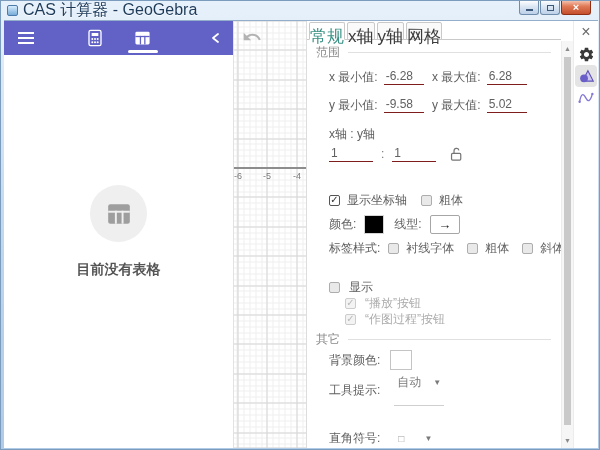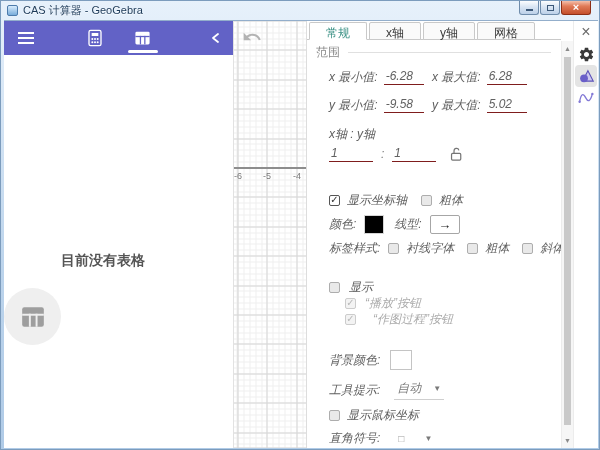--- a/index.html
+++ b/index.html
@@ -5,21 +5,21 @@
   * { margin:0; padding:0; box-sizing:border-box; }
   body { font-family:"Liberation Sans","DejaVu Sans",sans-serif; background:#888; }
   .window { position:relative; width:600px; height:450px;
     background:linear-gradient(#e7f1fb,#bcd4ec 60%,#b0cbe7);
     border:1px solid #7c9cbd; overflow:hidden; }
 
   
   .titlebar { position:absolute; top:0; left:0; right:0; height:19px; display:flex; align-items:center; }
   .app-icon { width:11px; height:11px; margin:0 5px 0 6px; border-radius:2px;
     background:linear-gradient(#d7ebfc,#78acda); border:1px solid #4c7bab; }
-  .titlebar-title { font-size:11px; color:#1d3a58; text-shadow:0 1px 0 rgba(255,255,255,.75); }
+  .titlebar-title { font-size:16px; color:#1d3a58; text-shadow:0 1px 0 rgba(255,255,255,.75); }
   .win-btns { position:absolute; right:8px; top:0; display:flex; }
   .win-btn { width:20px; height:14px; border:1px solid #6f8cab; border-top:none;
     border-radius:0 0 3px 3px; background:linear-gradient(#fdfeff,#d9e5f3 45%,#bdd1e9);
     display:flex; align-items:center; justify-content:center; margin-left:1px; cursor:pointer; }
   .win-btn .bar { width:7px; height:2px; background:#3c5878; margin-top:5px; }
   .win-btn .rect { width:7px; height:6px; border:1.5px solid #3c5878; background:transparent; }
   .win-btn.close { width:30px; background:linear-gradient(#f4c0ab,#e07a57 40%,#c44f2c);
     border-color:#8e2f16; color:#fff; font-size:11px; font-weight:bold; line-height:1; }
 
   
@@ -32,21 +32,21 @@
   .hamburger { position:absolute; left:14px; top:11px; width:16px; height:2px; background:#fff;
     box-shadow:0 5px 0 #fff, 0 10px 0 #fff; cursor:pointer; }
   .hdr-views { position:absolute; left:0; right:0; top:0; height:100%;
     display:flex; align-items:center; justify-content:center; gap:14px; }
   .hdr-view { position:relative; width:34px; height:34px; display:flex; align-items:center; justify-content:center; cursor:pointer; }
   .hdr-view.active::after { content:""; position:absolute; bottom:2px; left:2px; right:2px;
     height:3px; background:#fff; border-radius:2px; }
   .chevron-left { position:absolute; right:10px; top:10px; width:14px; height:14px; cursor:pointer; }
 
   .left-body { position:absolute; top:34px; left:0; right:0; bottom:0;
-    display:flex; flex-direction:row; align-items:center; }
+    display:flex; flex-direction:column; align-items:center; }
   .empty-circle { margin-top:130px; width:57px; height:57px; border-radius:50%;
     background:#efefef; display:flex; align-items:center; justify-content:center; }
   .empty-title { margin-top:19px; font-size:14px; color:#555; font-weight:bold; }
   .empty-sub { margin-top:9px; font-size:12px; color:#a2a2a2; }
 
   
   .graphics { position:absolute; left:229px; top:0; width:73px; height:100%;
     border-left:1px solid #e2e2e2; overflow:hidden; background-color:#fff;
     background-image:
       repeating-linear-gradient(to right, #d6d6d6 0 1px, transparent 1px 29.4px),
@@ -57,48 +57,48 @@
   .x-axis { position:absolute; left:0; right:0; top:146px; height:2px; background:#8d8d8d; }
   .axis-label { position:absolute; top:150px; transform:translateX(-50%);
     font-size:9px; color:#7a7a7a; }
   .undo-icon { position:absolute; left:8px; top:6px; width:20px; height:20px; cursor:pointer; }
 
   
   .settings { position:absolute; left:302px; top:0; width:267px; height:100%;
     background:#fff; border-left:1px solid #ddd; font-size:12px; color:#5f5f5f; }
   .tabbar { position:absolute; top:0; left:0; right:12px; height:19px;
     border-bottom:1px solid #c9c9c9; display:flex; align-items:flex-end; padding-left:2px; }
-  .tab { height:18px; padding:2px 16px 1px; border:1px solid #c9c9c9; margin-right:2px;
+  .tab { height:18px; padding:2px 0 1px; border:1px solid #c9c9c9; margin-right:2px;
     margin-bottom:-1px; background:#fafafa; color:#3c3c3c; cursor:pointer;
-    border-radius:2px 2px 0 0; font-size:12px; }
+    border-radius:2px 2px 0 0; font-size:17px; }
   .tab.active { background:#fff; border-bottom-color:#fff; color:#3c9286; }
 
   .sec { position:absolute; left:9px; right:22px; height:14px; display:flex; align-items:center; color:#8a8a8a; }
   .sec .ln { flex:1; margin-left:8px; border-top:1px solid #e0e0e0; }
-  .srow { position:absolute; left:22px; height:18px; display:flex; align-items:center;font-style:italic; }
+  .srow { position:absolute; left:22px; height:18px; display:flex; align-items:center; }
 
   .pair { display:flex; align-items:center; gap:6px; }
   .inp { width:40px; border-bottom:1px solid #7f1d1d; color:#616161; padding:0 0 1px 2px; cursor:text; }
   .inp.wide { width:44px; }
 
   .cb { width:11px; height:11px; border:1px solid #adadad; border-radius:2px; background:#e9e9e9;
     display:inline-flex; align-items:center; justify-content:center; cursor:pointer; flex:none; }
   .cb.checked { background:#fff; border-color:#555; color:#333; }
   .cb.checked::after { content:"✓"; font-size:10px; font-weight:bold; line-height:1; }
   .cb.dis { background:#f3f3f3; border-color:#cccccc; color:#b8b8b8; }
   .cb.dis::after { content:"✓"; font-size:10px; line-height:1; }
   .cb-label { margin-left:7px; }
   .dim { color:#ababab; }
 
   .swatch-black { width:20px; height:19px; background:#000; border:1px solid #d5d5d5; cursor:pointer; }
   .swatch-white { width:22px; height:20px; background:#fff; border:1px solid #c4c4c4; cursor:pointer; }
   .linestyle-btn { width:30px; height:19px; border:1px solid #a6a6a6; border-radius:2px; background:#fff;
     display:flex; align-items:center; justify-content:center; font-size:13px; color:#222; cursor:pointer; }
   .dd { display:flex; align-items:center; justify-content:space-between; gap:12px;
-    border-bottom:1px solid #cfcfcf; padding:0 3px 2px; min-width:44px; color:#7a7a7a; cursor:pointer;text-align:right; }
+    border-bottom:1px solid #cfcfcf; padding:0 3px 14px; min-width:44px; color:#7a7a7a; cursor:pointer;text-align:right; }
   .caret { font-size:8px; color:#7a7a7a; }
   .ratio-colon { color:#7a7a7a; margin:0 8px; }
   .lock-icon { margin-left:12px; cursor:pointer; }
 
   
   .scrollbar { position:absolute; top:20px; right:0; bottom:0; width:12px;
     background:#f6f6f6; border-left:1px solid #ececec; }
   .sb-arrow { position:absolute; left:0; right:0; height:12px; display:flex; align-items:center;
     justify-content:center; font-size:7px; color:#8a8a8a; cursor:pointer; }
   .sb-arrow.up { top:1px; } .sb-arrow.down { bottom:2px; }
@@ -260,37 +260,37 @@
       <div class="srow" style="top:257px">
         <span class="cb"></span>
         <span class="cb-label" style="margin-left:9px">显示</span>
       </div>
       <div class="srow" style="top:273px; left:38px">
         <span class="cb dis"></span>
         <span class="cb-label dim" style="margin-left:9px">“播放”按钮</span>
       </div>
       <div class="srow" style="top:289px; left:38px">
         <span class="cb dis"></span>
-        <span class="cb-label dim" style="margin-left:17px">“作图过程”按钮</span>
-      </div>
-
+        <span class="cb-label dim" style="margin-left:9px">“作图过程”按钮</span>
+      </div>
+
+      <div class="sec" style="top:311px">
+        <span>其它</span>
+          <span class="ln"></span>
+      </div>
       <div class="srow" style="top:328px; height:22px">
         <span>背景颜色:</span>
         <span class="swatch-white" style="margin-left:10px"></span>
       </div>
       <div class="srow" style="top:359px; height:20px">
         <span>工具提示:</span>
         <span class="dd" style="margin-left:14px">
           <span>自动</span>
           <span class="caret">▼</span>
         </span>
-      </div>
-      <div class="srow" style="top:385px">
-        <span class="cb"></span>
-        <span class="cb-label">显示鼠标坐标</span>
       </div>
       <div class="srow" style="top:408px">
         <span>直角符号:</span>
         <span style="margin-left:18px; font-size:10px; color:#9e9e9e">□</span>
         <span class="caret" style="margin-left:20px">▼</span>
       </div>
 
       <div class="scrollbar">
         <div class="sb-arrow up">▲</div>
         <div class="sb-thumb"></div>

